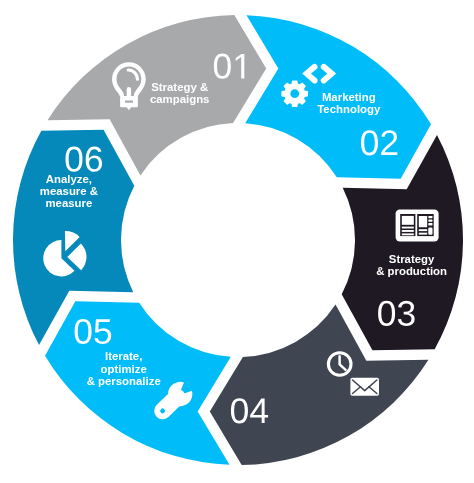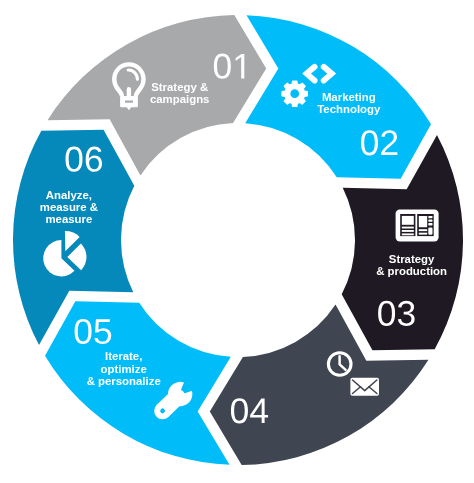--- a/index.html
+++ b/index.html
@@ -127,18 +127,18 @@
   </div>
   <div class="seg-label" style="left:411.6px;top:265.2px">
     <div>Strategy</div>
     <div>&amp; production</div>
   </div>
   <div class="seg-label" style="left:123.7px;top:368.4px">
     <div>Iterate,</div>
     <div>optimize</div>
     <div>&amp; personalize</div>
   </div>
-  <div class="seg-label" style="left:68.9px;top:207px">
+  <div class="seg-label" style="left:68.9px;top:191px">
     <div>Analyze,</div>
     <div>measure &amp;</div>
     <div>measure</div>
   </div>
 </div>
 
 </body></html>

